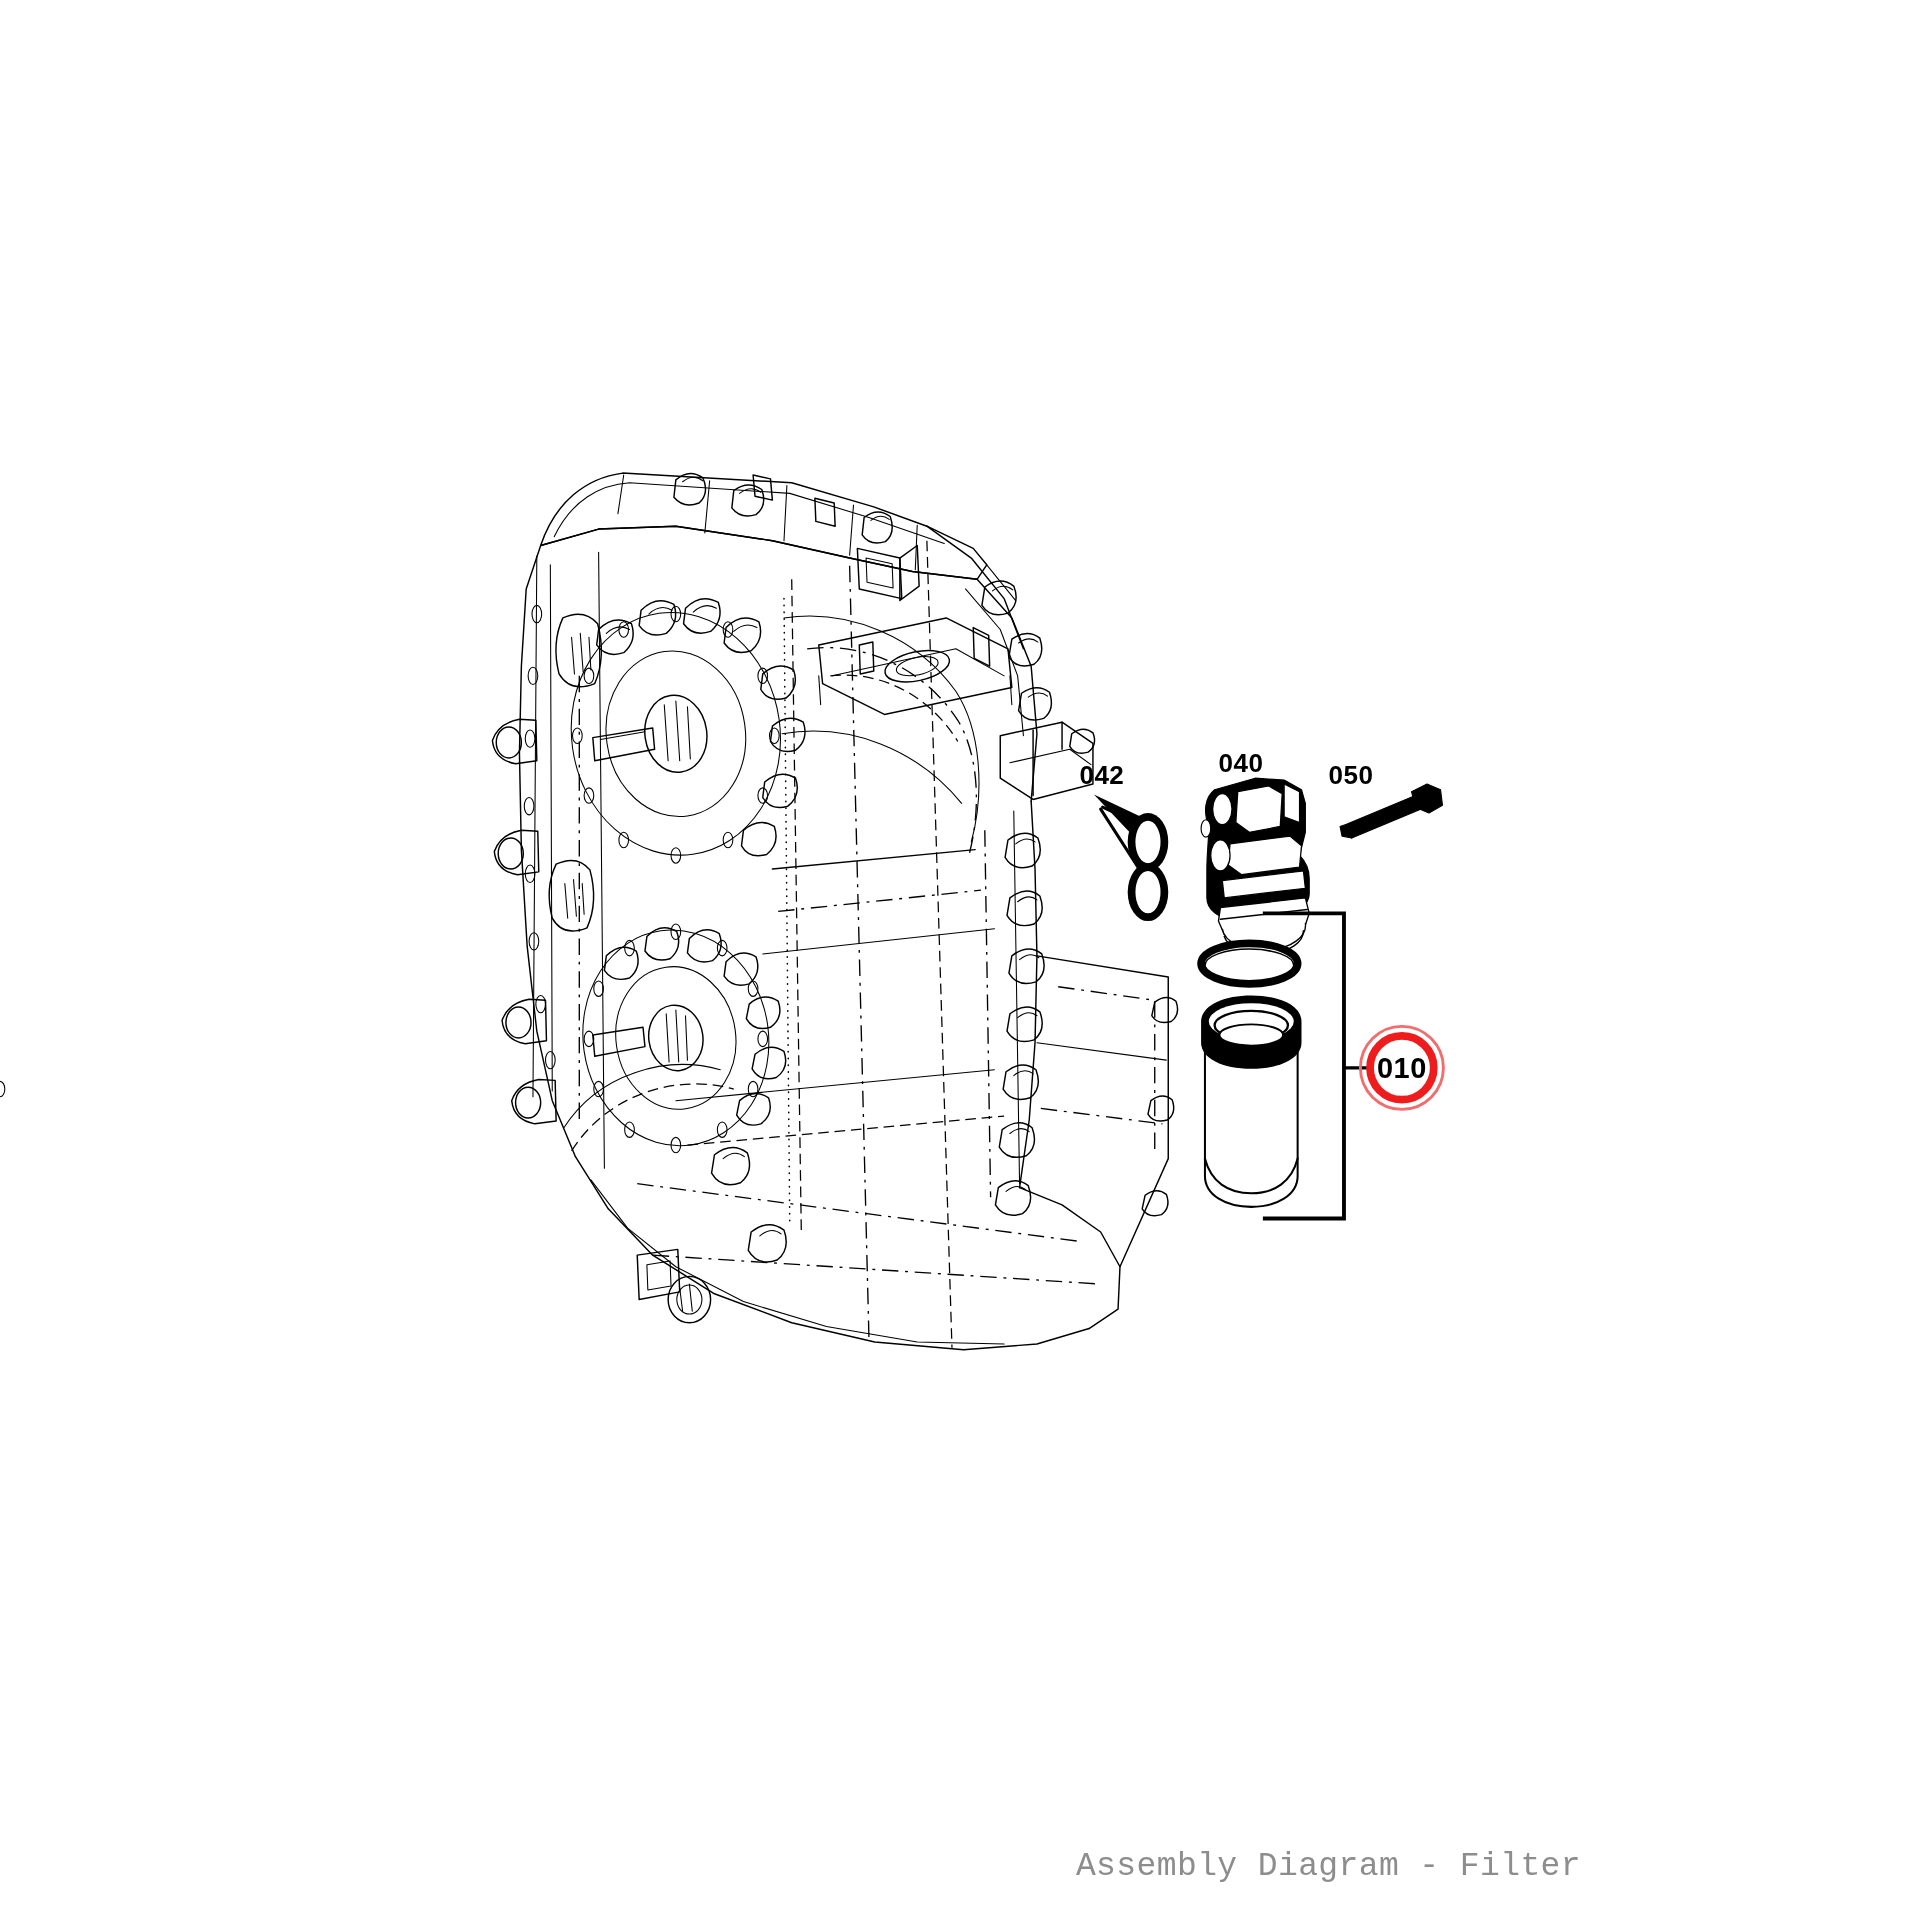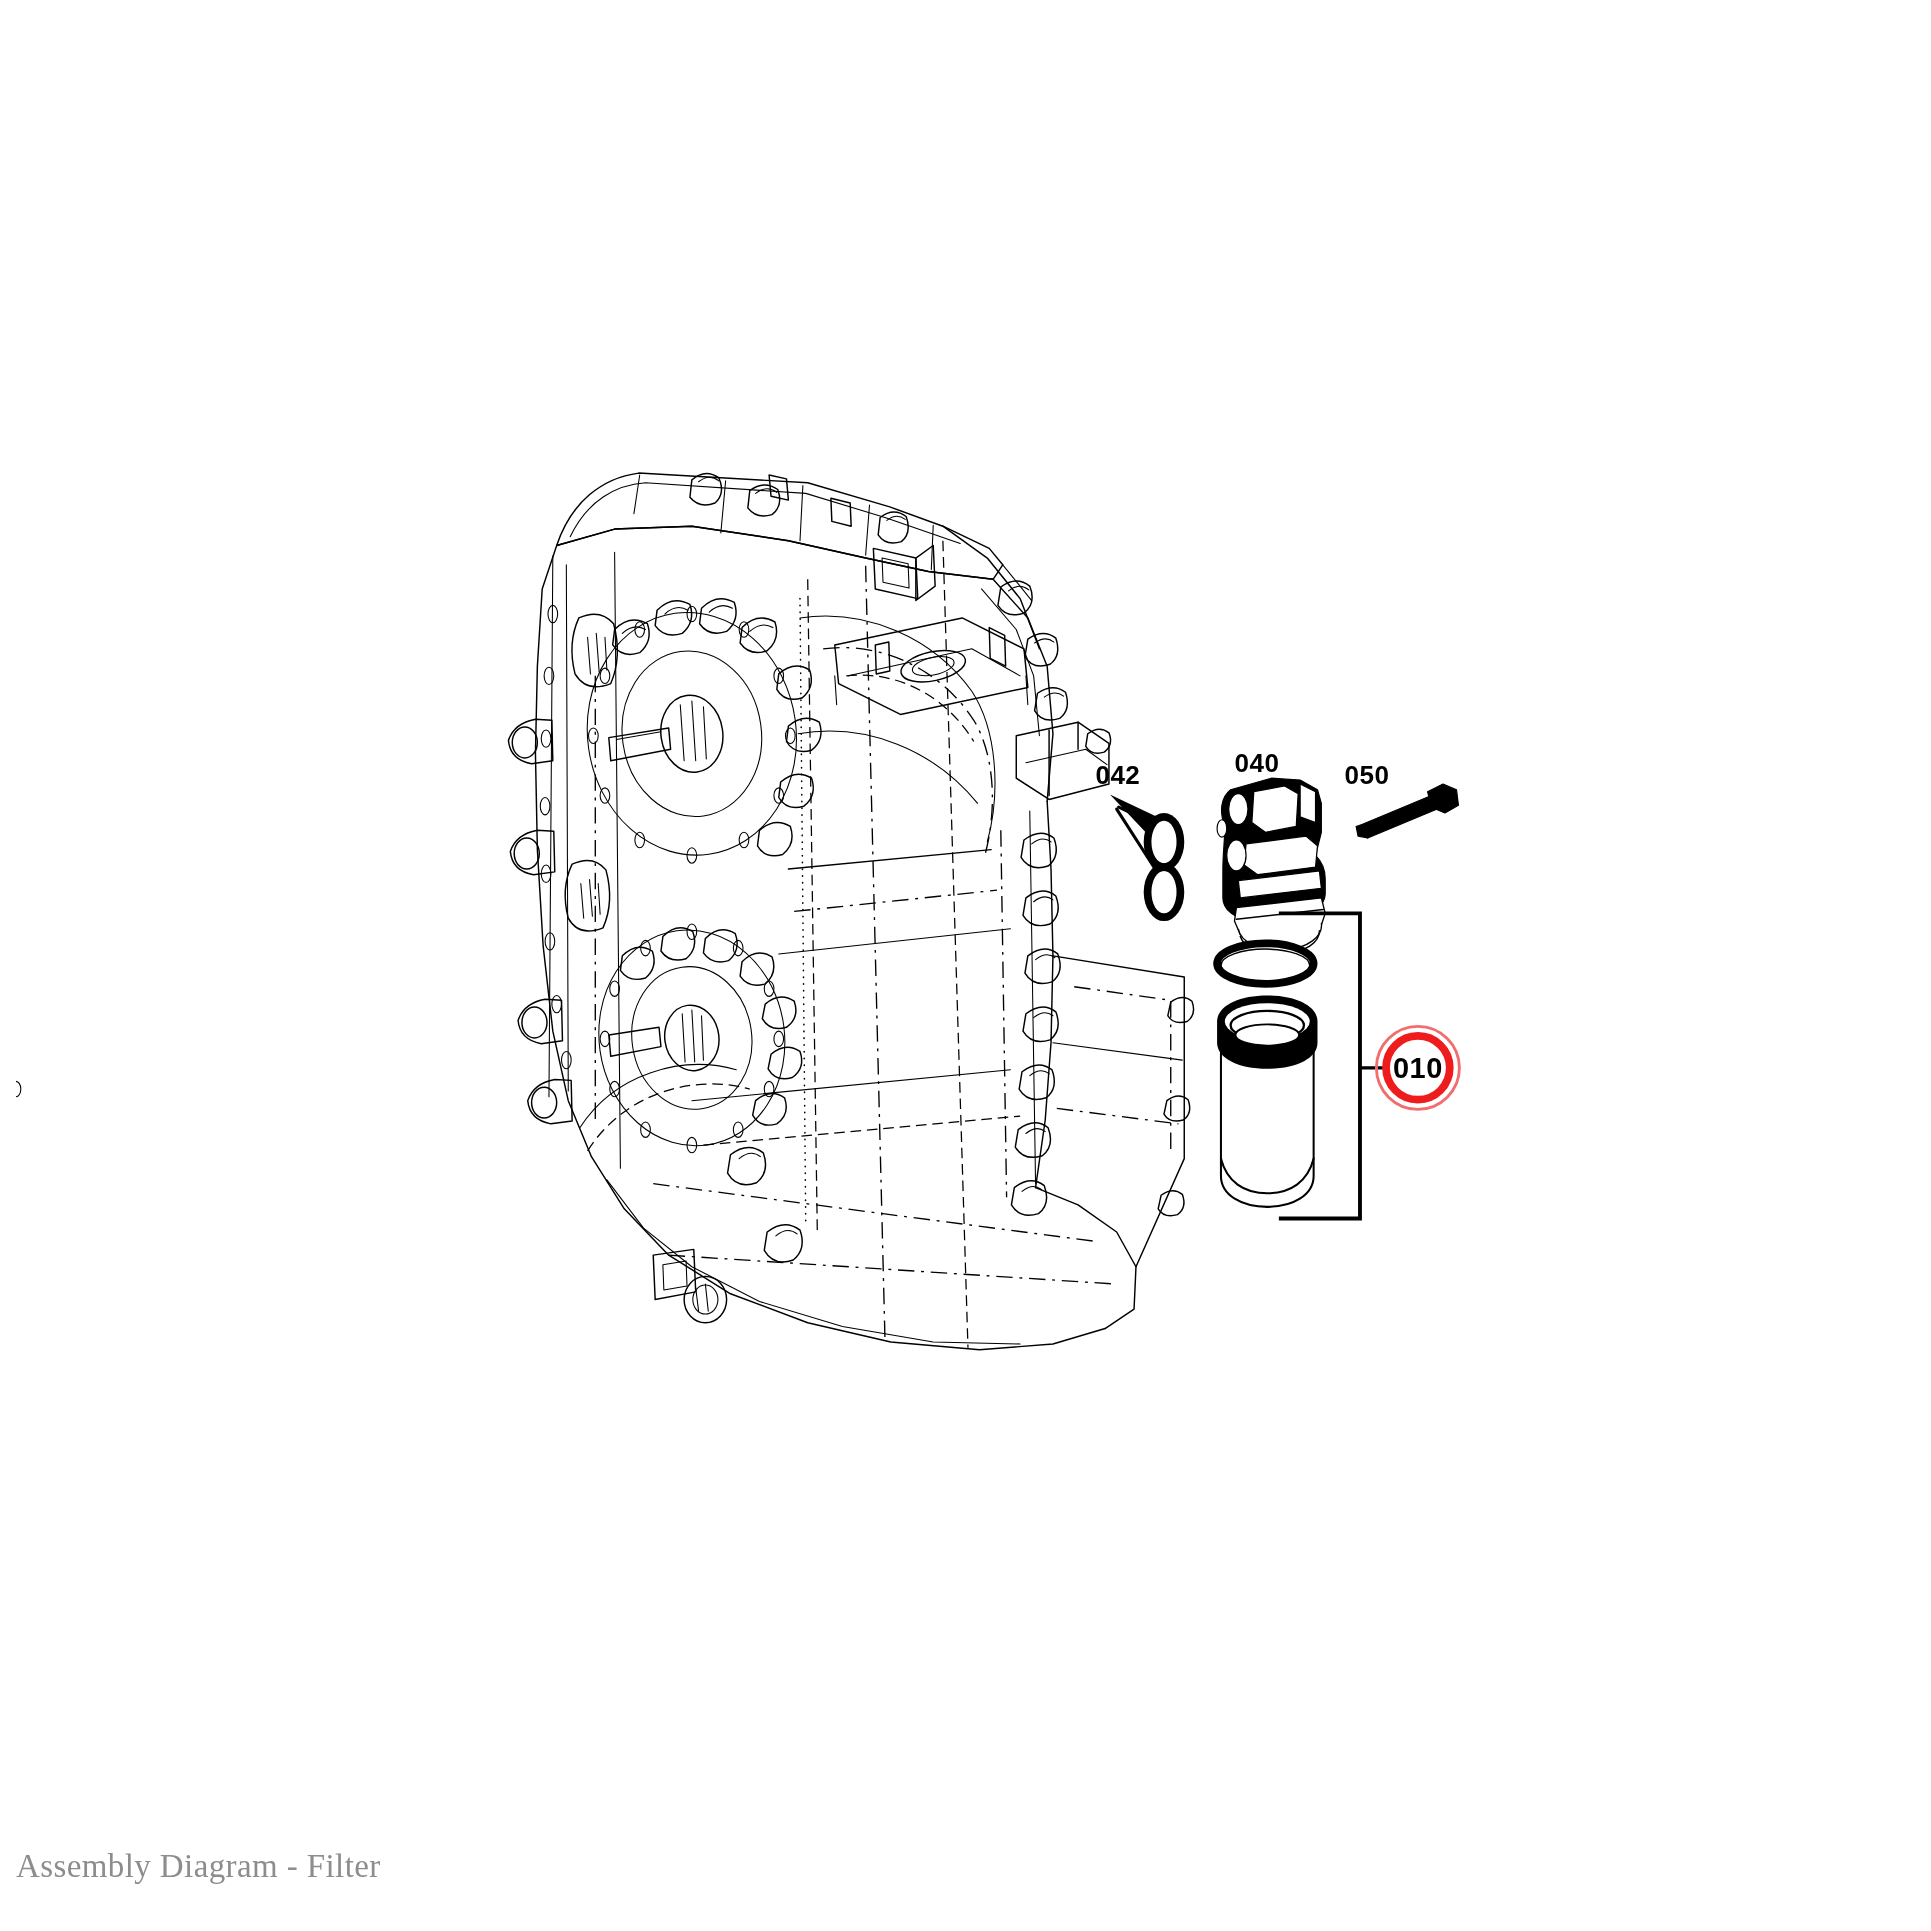--- a/index.html
+++ b/index.html
@@ -14,21 +14,20 @@
     font-family: "Liberation Sans", sans-serif;
     overflow: hidden;
     position: relative;
   }
   #diagram-root {
     position: absolute;
     inset: 0;
     width: 1581px;
     height: 1931px;
     background: #ffffff;
-    margin-left: 16px;
   }
   svg.sheet {
     display: block;
     width: 1931px;
     height: 1931px;
   }
   
   .ln       { fill: none; stroke: #000000; stroke-width: 2.1; stroke-linecap: round; stroke-linejoin: round; }
   .ln-thin  { fill: none; stroke: #000000; stroke-width: 1.5; stroke-linecap: round; stroke-linejoin: round; }
   .ln-hair  { fill: none; stroke: #000000; stroke-width: 1.1; stroke-linecap: round; stroke-linejoin: round; }
@@ -65,22 +64,22 @@
     fill: #000000;
     letter-spacing: 0.5px;
   }
 
   
   .caption {
     position: absolute;
     left: 0;
     right: 0;
     bottom: 46px;
-    text-align: left;
-    font-family: Liberation Serif, serif;
+    text-align: right;
+    font-family: Liberation Mono, monospace;
     font-size: 33px;
     color: #8d8d8d;
     letter-spacing: 0.4px;
     user-select: none;
   }
 </style>
 </head>
 <body>
 
 <div id="diagram-root">

